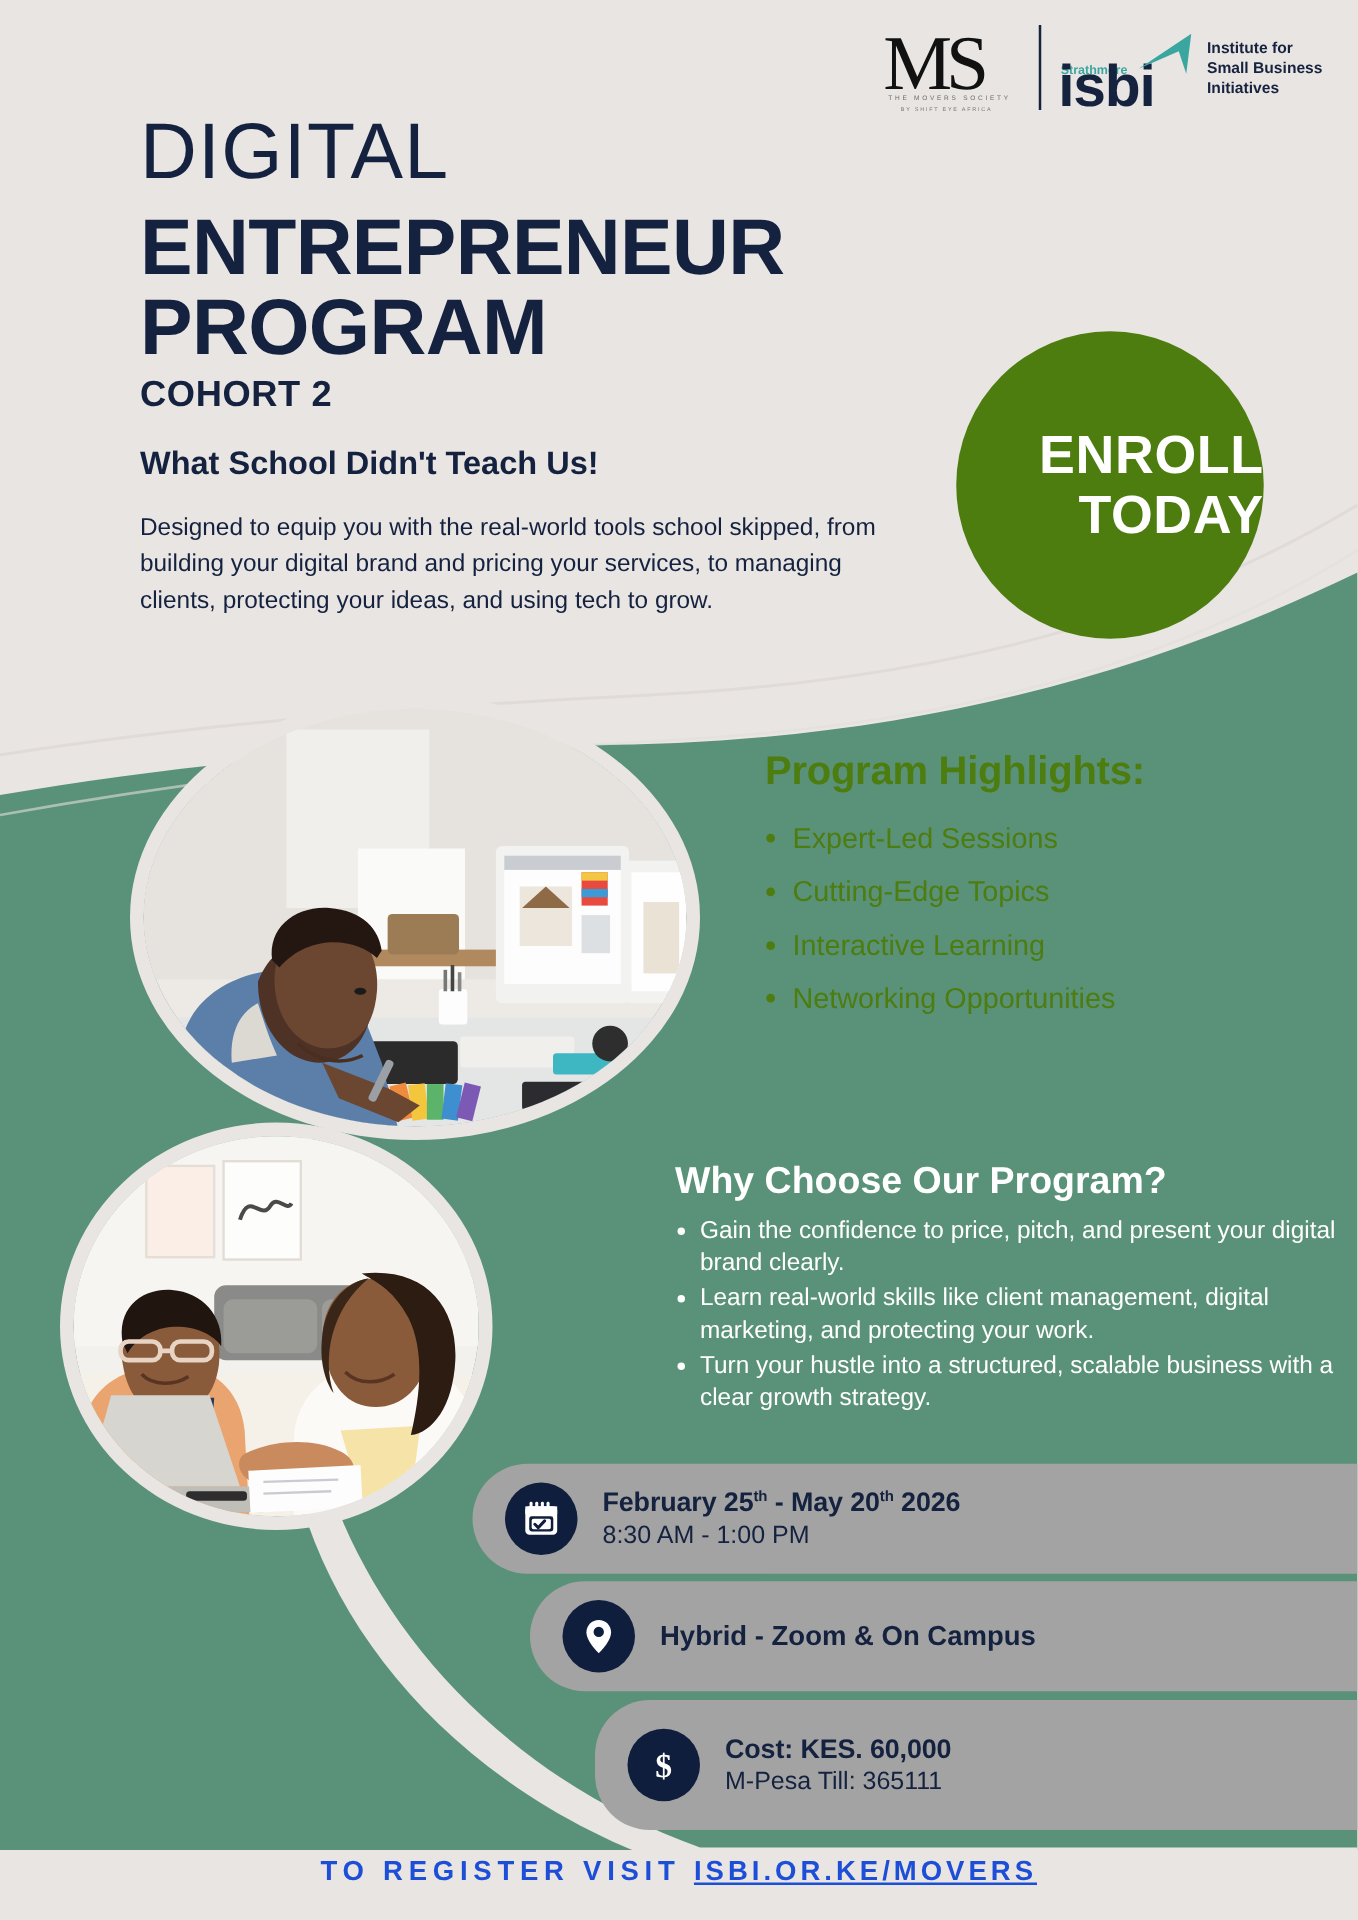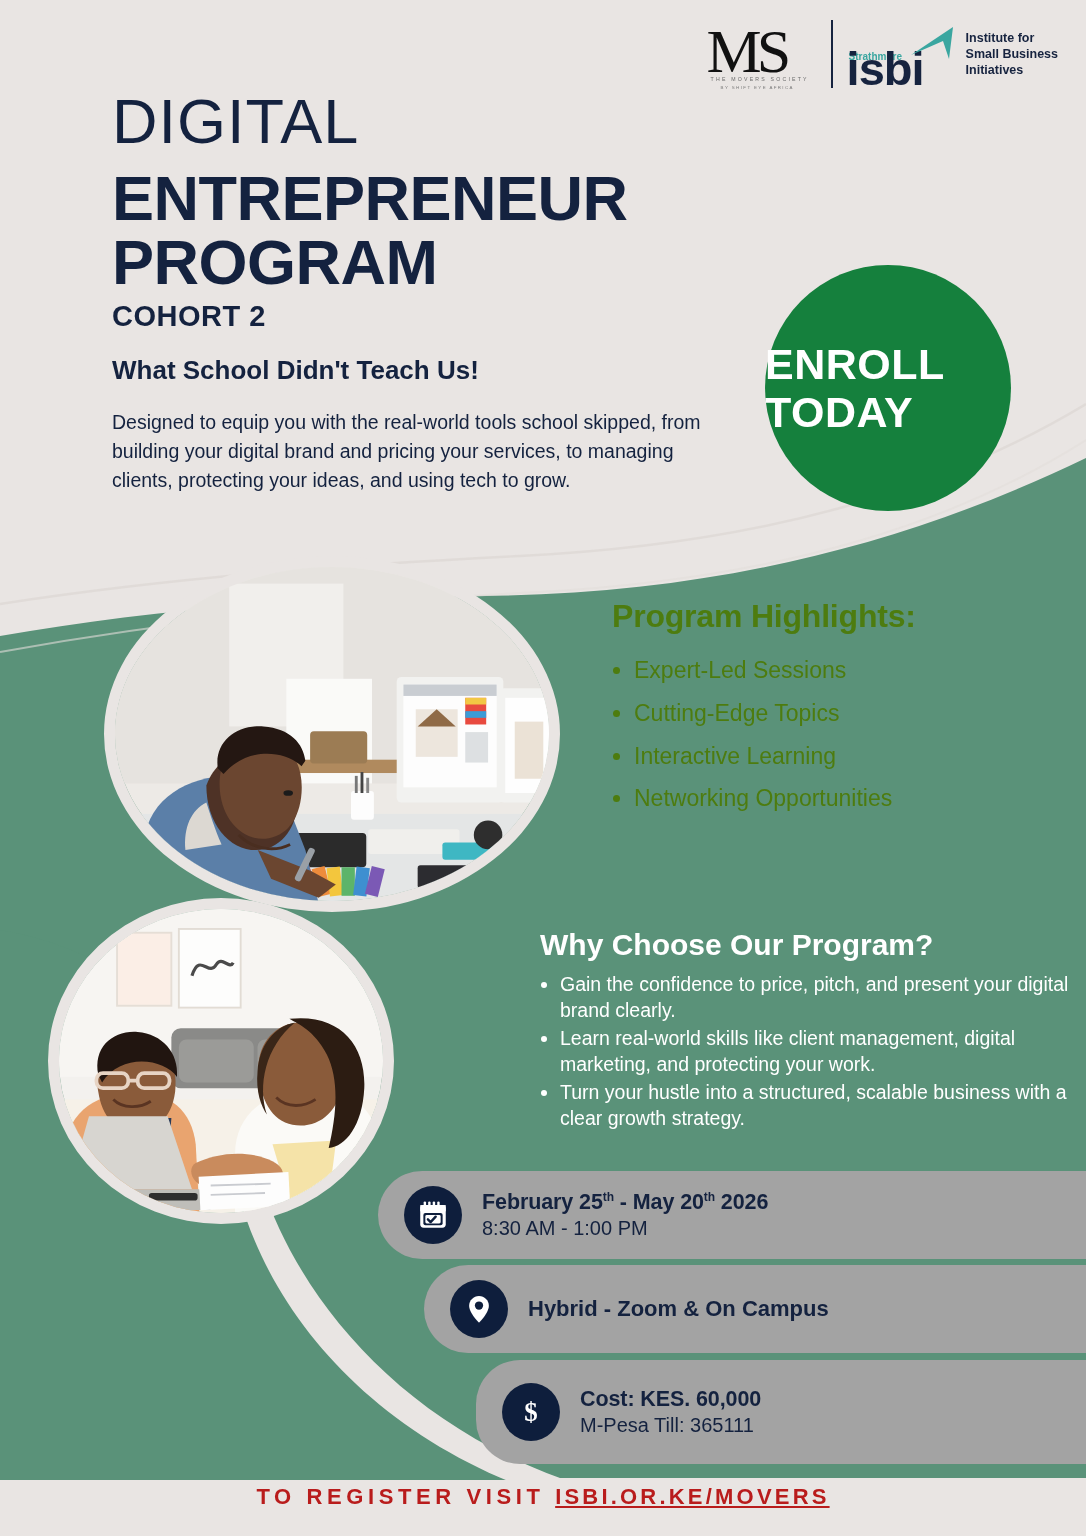--- a/index.html
+++ b/index.html
@@ -31,21 +31,21 @@
   .headline{position:absolute;left:112px;top:92px;width:660px;color:#14223F;}
   .h-digital{font-size:63px;letter-spacing:1px;font-weight:300;line-height:0.95;}
   .h-ent{font-size:63px;font-weight:800;letter-spacing:-0.5px;line-height:1.02;margin-top:14px;}
   .h-prog{font-size:63px;font-weight:800;letter-spacing:-0.5px;line-height:1.02;}
   .h-cohort{font-size:29px;font-weight:800;letter-spacing:0.5px;margin-top:6px;}
   .h-tag{font-size:26px;font-weight:700;margin-top:22px;}
   .h-body{font-size:19.5px;line-height:1.48;margin-top:22px;width:625px;font-weight:400;}
 
   
   .enroll{position:absolute;left:765px;top:265px;width:246px;height:246px;border-radius:50%;
-          background:#15803d;display:flex;flex-direction:column;align-items:flex-start;justify-content:center;}
+          background:#4d7c0f;display:flex;flex-direction:column;align-items:flex-end;justify-content:center;}
   .enroll span{color:#fff;font-size:43px;font-weight:800;letter-spacing:0.5px;line-height:1.12;}
 
   
   .photo{position:absolute;border-radius:50%;overflow:hidden;border:11px solid #E9E5E3;box-sizing:border-box;}
   #photo-1{left:104px;top:556px;width:456px;height:356px;}
   #photo-2{left:48px;top:898px;width:346px;height:326px;}
   .photo svg{display:block;width:100%;height:100%;}
 
   
   .highlights{position:absolute;left:612px;top:598px;width:460px;color:#4d7c0f;}
@@ -64,21 +64,21 @@
   #pill-loc {left:424px;top:1265px;width:662px;height:88px;padding-left:26px;}
   #pill-cost{left:476px;top:1360px;width:610px;height:104px;padding-left:26px;}
   .pill-ico{width:58px;height:58px;border-radius:50%;background:#0E1E3C;display:flex;align-items:center;justify-content:center;flex:0 0 auto;}
   .pill-txt{margin-left:20px;color:#14223F;}
   .pill-t1{font-size:21.5px;font-weight:800;letter-spacing:-0.1px;}
   .pill-t1 sup{font-size:12px;}
   .pill-t2{font-size:20px;font-weight:400;margin-top:2px;}
   .pill-single{font-size:22px;font-weight:800;}
 
   
-  .footer{position:absolute;left:0;bottom:26px;width:1086px;text-align:center;color:#b91c1c;
+  .footer{position:absolute;left:0;bottom:26px;width:1086px;text-align:center;color:#1d4ed8;
           font-size:22px;font-weight:600;letter-spacing:4.6px;}
   .footer .url{font-weight:800;text-decoration:underline;letter-spacing:3.2px;}
 </style>
 </head>
 <body>
 
 <div class="poster">
 
   <svg id="bg-art" viewBox="0 0 1086 1536" xmlns="http://www.w3.org/2000/svg">
     <rect x="0" y="0" width="1086" height="1536" fill="#E9E5E3"></rect>

